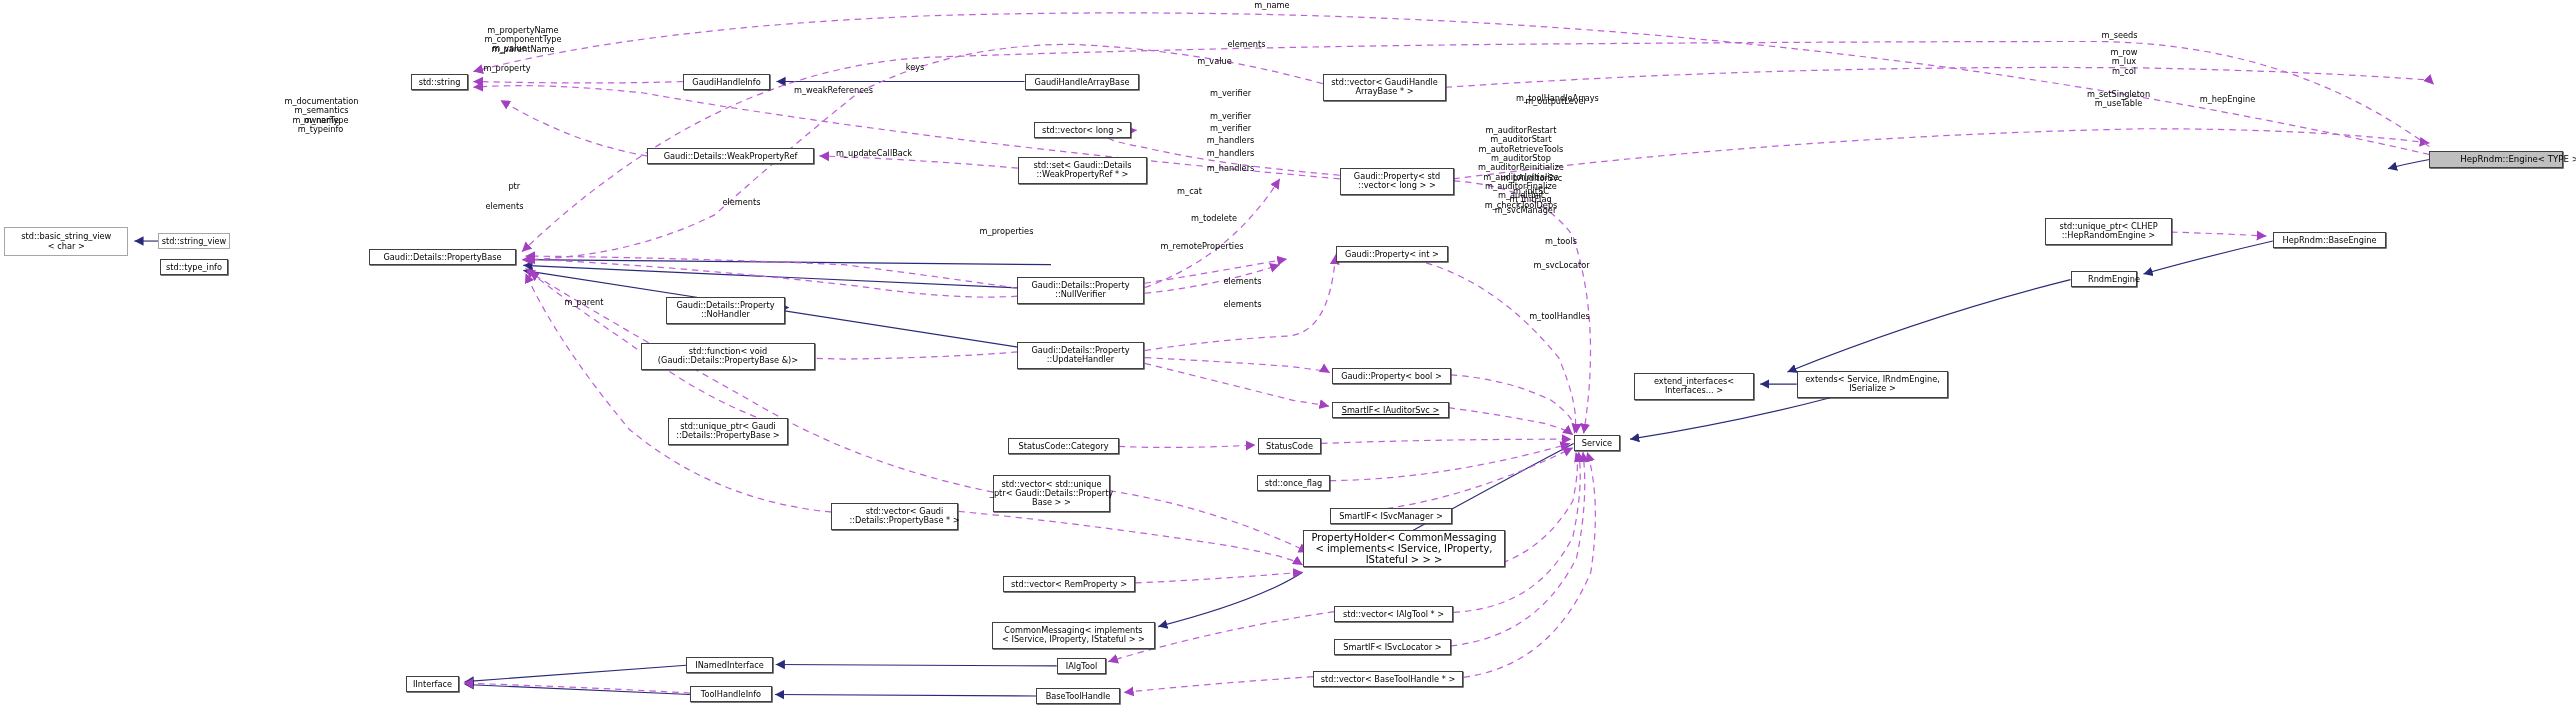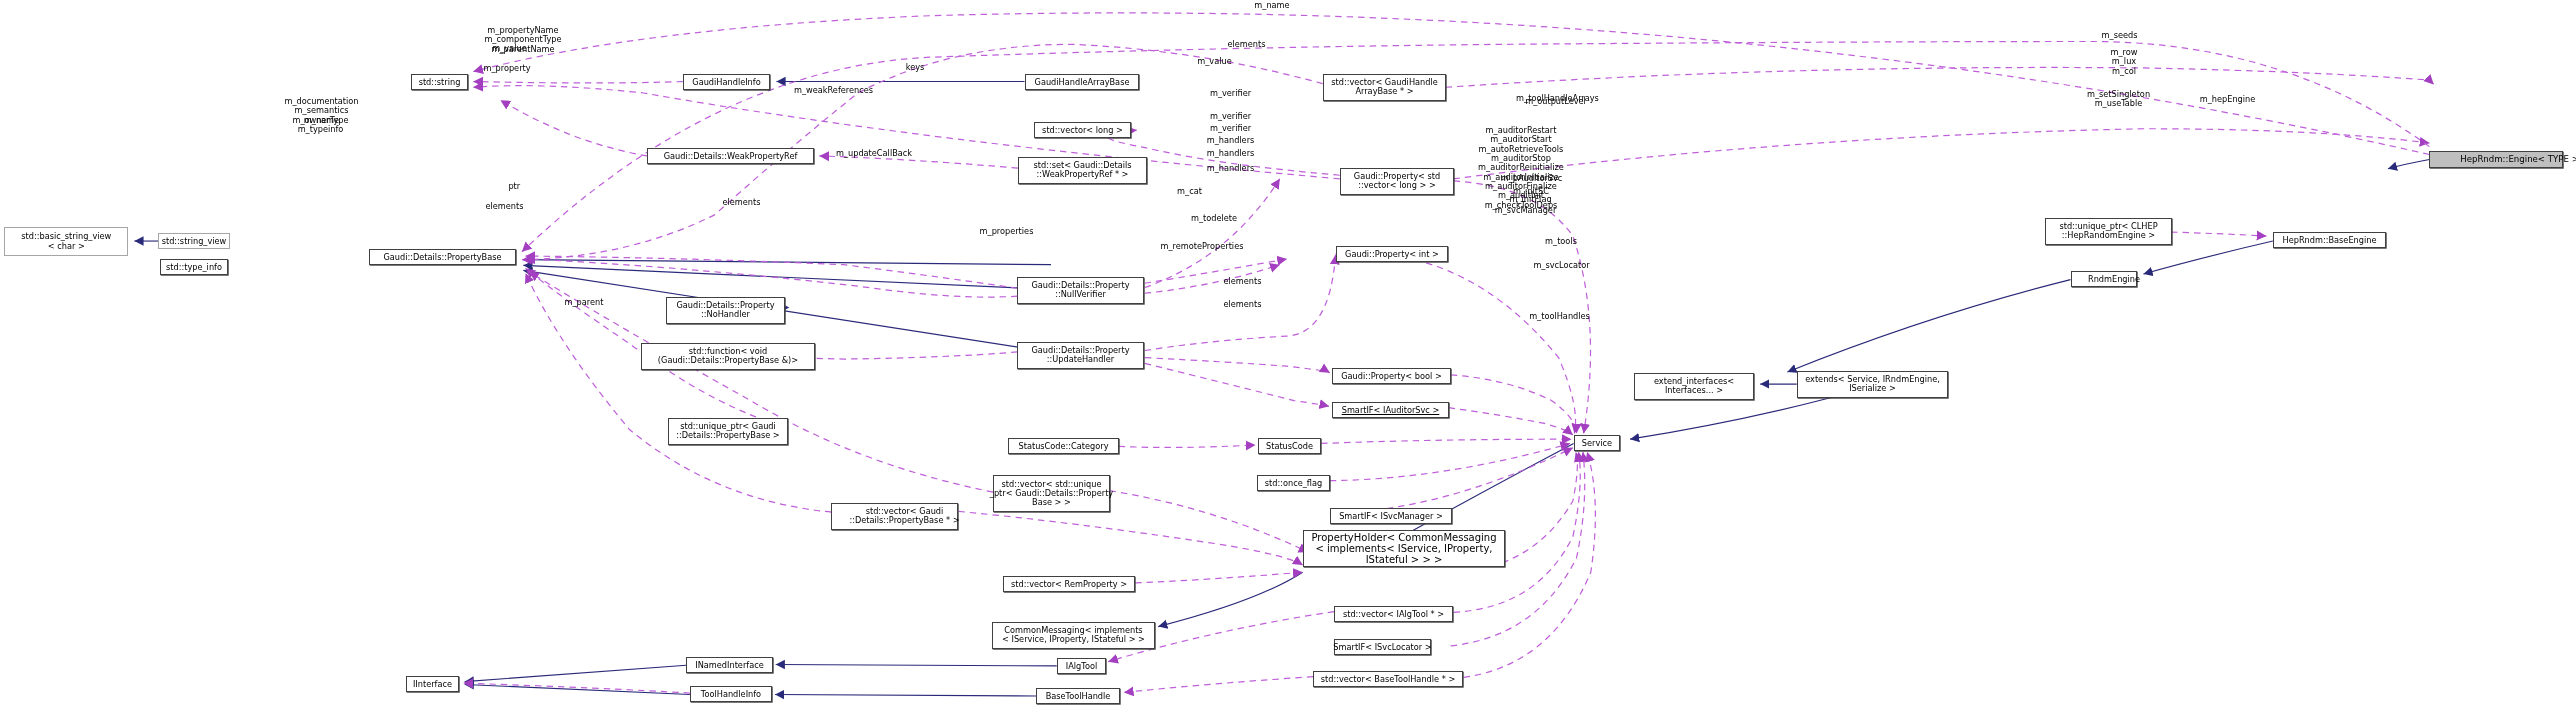--- a/index.html
+++ b/index.html
@@ -144,21 +144,21 @@
       <div class="node thick" style="left: 831px; top: 503px; width: 127px; height: 26.5px; font-size: 8.2px; padding-left: 20px;">std::vector&lt; Gaudi
 ::Details::PropertyBase * &gt;</div>
       <div class="node thick" style="left: 1330px; top: 508px; width: 122px; height: 16.4px; font-size: 8.2px;">SmartIF&lt; ISvcManager &gt;</div>
       <div class="node thick" style="left: 1303px; top: 530px; width: 202px; height: 37px; font-size: 10px;">PropertyHolder&lt; CommonMessaging
 &lt; implements&lt; IService, IProperty,
 IStateful &gt; &gt; &gt;</div>
       <div class="node thick" style="left: 1003px; top: 576px; width: 132px; height: 16.4px; font-size: 8.2px;">std::vector&lt; RemProperty &gt;</div>
       <div class="node thick" style="left: 1334px; top: 606px; width: 119px; height: 16.4px; font-size: 8.2px;">std::vector&lt; IAlgTool * &gt;</div>
       <div class="node thick" style="left: 992px; top: 622px; width: 163px; height: 26.5px; font-size: 8.2px;">CommonMessaging&lt; implements
 &lt; IService, IProperty, IStateful &gt; &gt;</div>
-      <div class="node thick" style="left: 1334px; top: 639px; width: 97px; height: 16.4px; font-size: 8.2px;">SmartIF&lt; ISvcLocator &gt;</div>
+      <div class="node thick" style="left: 1334px; top: 639px; width: 117px; height: 16.4px; font-size: 8.2px;">SmartIF&lt; ISvcLocator &gt;</div>
       <div class="node thick" style="left: 406px; top: 676px; width: 53px; height: 16.4px; font-size: 8.2px;">IInterface</div>
       <div class="node thick" style="left: 686px; top: 657px; width: 87px; height: 16.4px; font-size: 8.2px;">INamedInterface</div>
       <div class="node thick" style="left: 690px; top: 686px; width: 82px; height: 16.4px; font-size: 8.2px;">ToolHandleInfo</div>
       <div class="node thick" style="left: 1057px; top: 658px; width: 49px; height: 16.4px; font-size: 8.2px;">IAlgTool</div>
       <div class="node thick" style="left: 1036px; top: 688px; width: 84px; height: 16.4px; font-size: 8.2px;">BaseToolHandle</div>
       <div class="node thick" style="left: 1313px; top: 671px; width: 150px; height: 16.4px; font-size: 8.2px;">std::vector&lt; BaseToolHandle * &gt;</div>
       <div class="node hl" style="left: 2429px; top: 151px; width: 134px; height: 17px; font-size: 8.6px; padding-left: 47px;">HepRndm::Engine&lt; TYPE &gt;</div>
     </div>
 
 <div id="labels">

